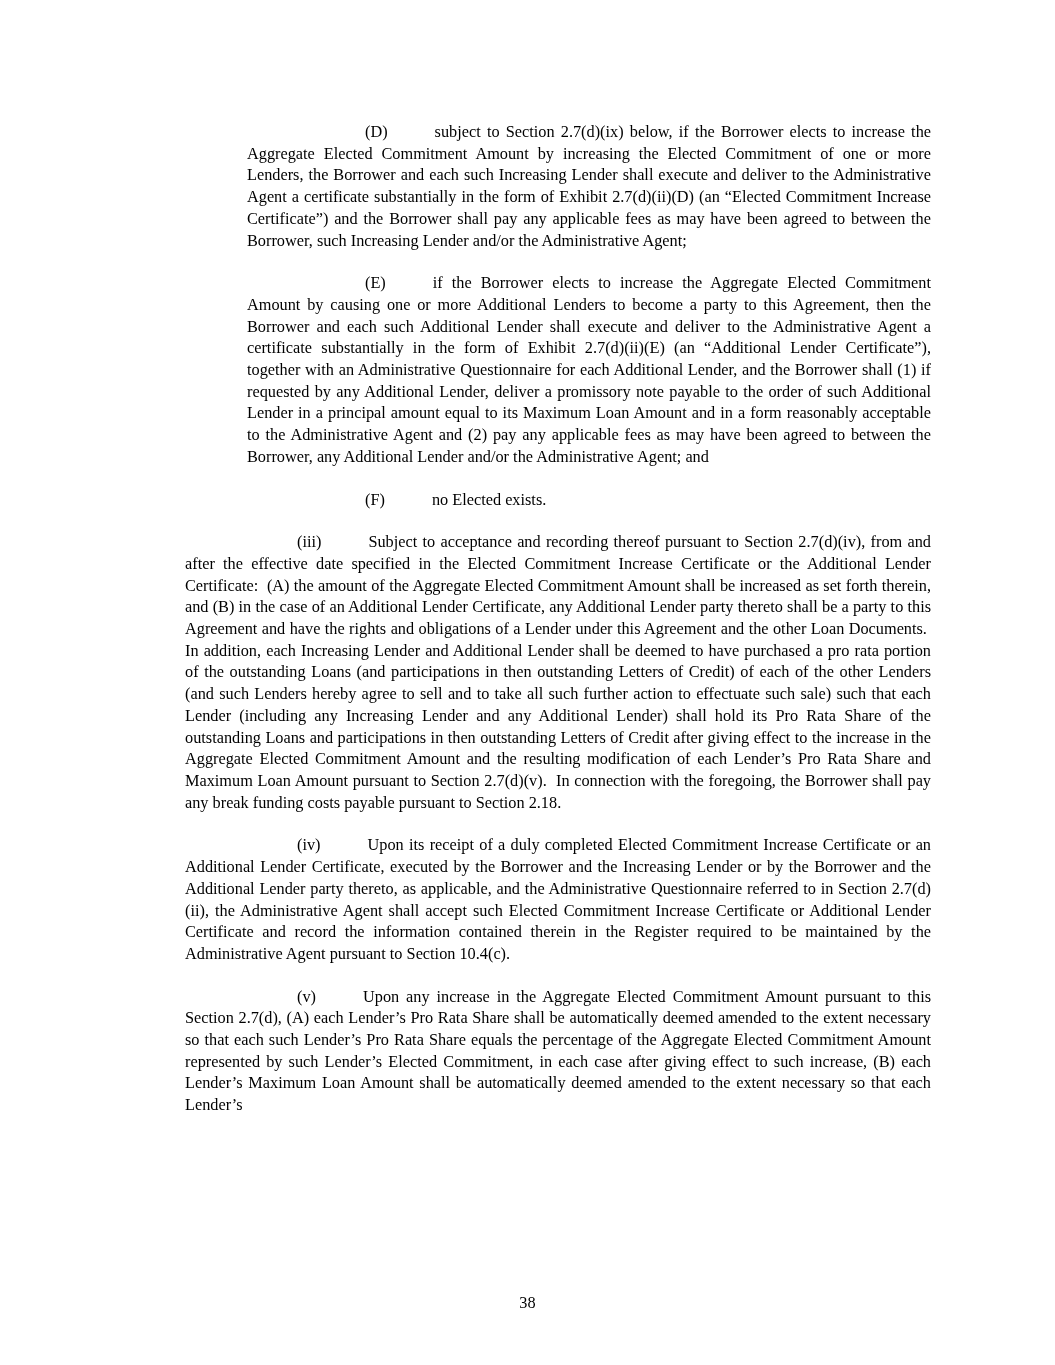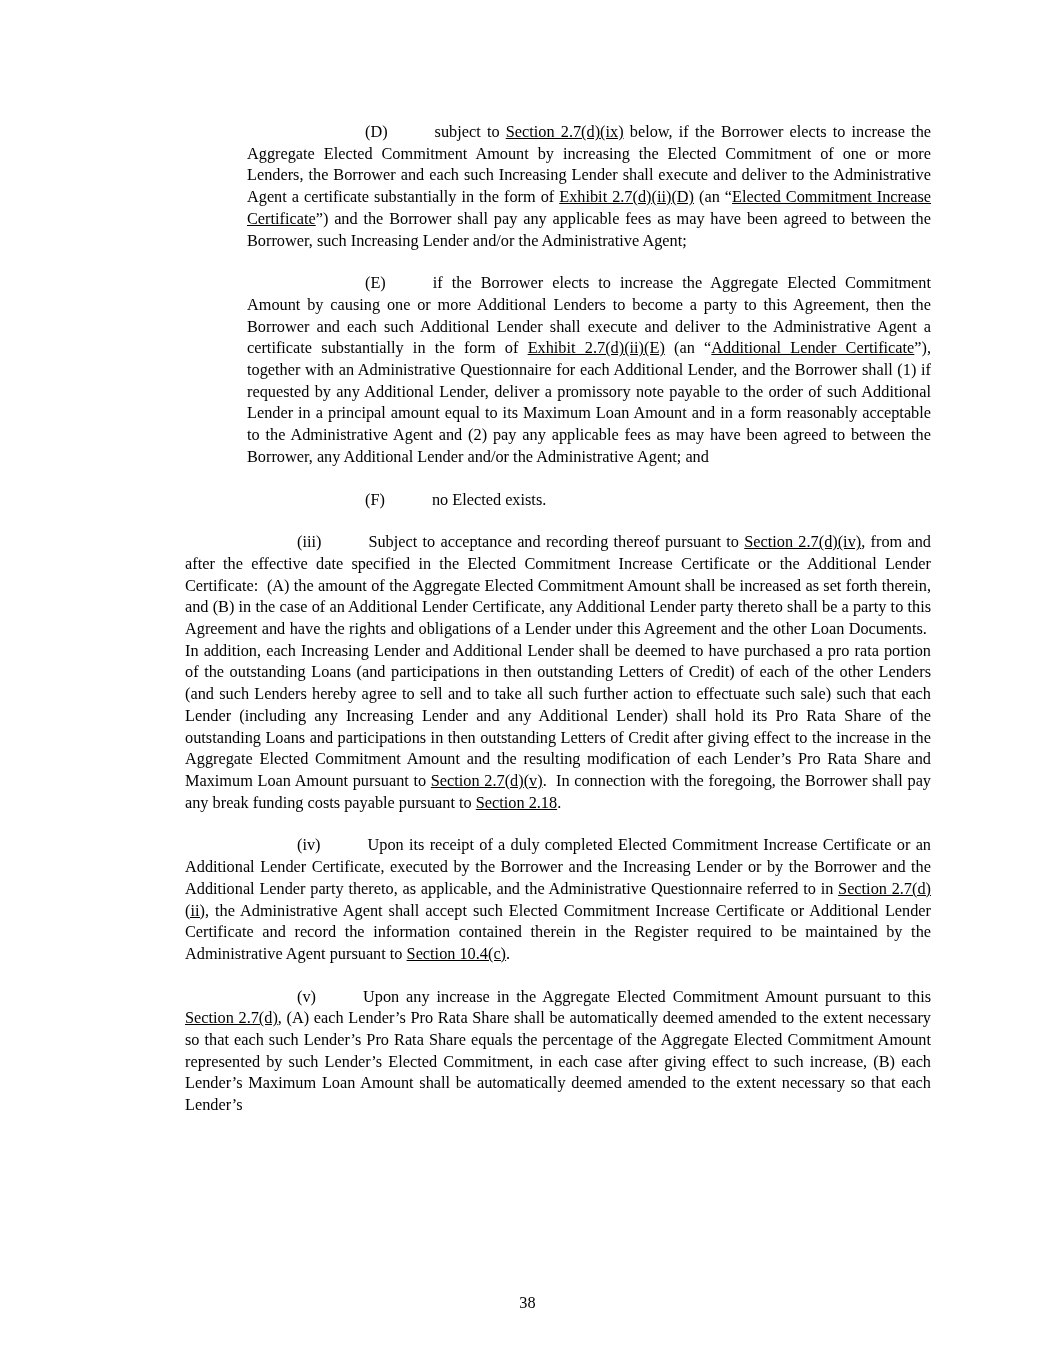--- a/index.html
+++ b/index.html
@@ -35,21 +35,21 @@
   p.para.sub {
     margin-left: 62px;
     text-indent: 118px;
   }
   .marker { white-space: nowrap; }
   .tab {
     display: inline-block;
     width: 47px;
     height: 1px;
   }
-  .run.u { text-decoration: underline; }
+  .run.u { }
   .footer {
     position: absolute;
     top: 1292px;
     left: 0;
     width: 1055px;
     text-align: center;
     font-size: 16.3px;
     line-height: 21.7px;
     color: #000000;
   }

